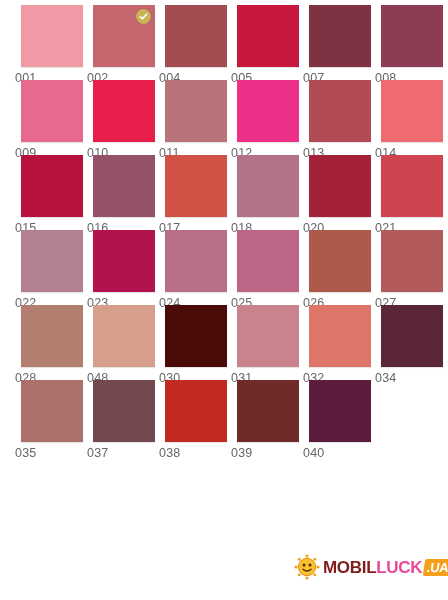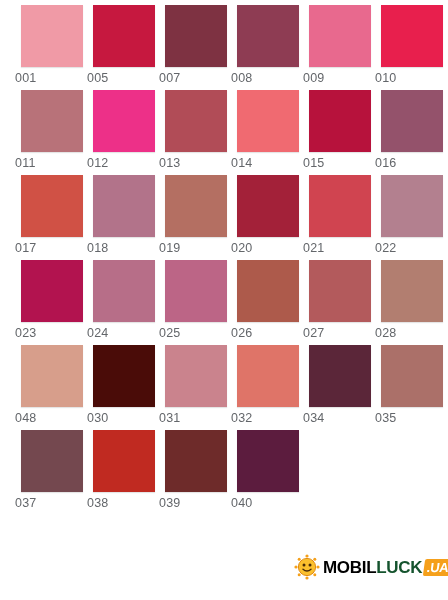--- a/index.html
+++ b/index.html
@@ -21,21 +21,21 @@
     top: 5px;
     width: 434px;
     display: grid;
     grid-template-columns: repeat(6, 62px);
     column-gap: 10px;
     row-gap: 0px;
   }
 
   .swatch-cell {
     width: 62px;
-    height: 85px;
+    height: 75px;
     position: relative;
     padding-left: 7px;
   }
 
   .swatch-chip {
     width: 62px;
     height: 62px;
     position: relative;
     box-shadow: 0 1px 1px rgba(0,0,0,0.10);
   }
@@ -85,42 +85,56 @@
     flex: none;
   }
   .wm-text {
     display: flex;
     align-items: center;
     font-size: 17px;
     font-weight: bold;
     letter-spacing: -0.3px;
     line-height: 1;
   }
-  .wm-mobil { color: #000000; text-align: right; }
-  .wm-luck  { color: #14532d; }
+  .wm-mobil { color: #7f1d1d; text-align: right; }
+  .wm-luck  { color: #ec4899; }
   .wm-ua {
     background: #f5a01b;
     color: #ffffff;
     font-size: 13px;
     font-weight: bold;
     padding: 2px 4px 2px 3px;
     margin-left: 2px;
     border-radius: 2px;
     transform: skewX(-8deg);
   }
 </style>
 </head>
 <body>
 
 <div id="palette-grid">
     <div class="swatch-cell">
       <div class="swatch-chip" style="background: rgb(240, 154, 166);"></div>
       <div class="swatch-label">001</div>
     </div>
     <div class="swatch-cell">
+      <div class="swatch-chip" style="background: rgb(196, 103, 111);">
+        <div class="selected-badge" style="background: rgb(201, 178, 87);">
+          <svg viewBox="0 0 15 15" width="11" height="11" aria-hidden="true">
+            <path d="M3 7.8 L6 10.6 L12 4.2" fill="none" stroke="#ffffff" stroke-width="2.1" stroke-linecap="round" stroke-linejoin="round"></path>
+          </svg>
+        </div>
+      </div>
+      <div class="swatch-label">002</div>
+    </div>
+    <div class="swatch-cell">
+      <div class="swatch-chip" style="background: rgb(162, 75, 80);"></div>
+      <div class="swatch-label">004</div>
+    </div>
+    <div class="swatch-cell">
       <div class="swatch-chip" style="background: rgb(198, 24, 63);"></div>
       <div class="swatch-label">005</div>
     </div>
     <div class="swatch-cell">
       <div class="swatch-chip" style="background: rgb(126, 50, 66);"></div>
       <div class="swatch-label">007</div>
     </div>
     <div class="swatch-cell">
       <div class="swatch-chip" style="background: rgb(142, 60, 83);"></div>
       <div class="swatch-label">008</div>
@@ -157,24 +171,20 @@
       <div class="swatch-chip" style="background: rgb(148, 82, 107);"></div>
       <div class="swatch-label">016</div>
     </div>
     <div class="swatch-cell">
       <div class="swatch-chip" style="background: rgb(208, 81, 69);"></div>
       <div class="swatch-label">017</div>
     </div>
     <div class="swatch-cell">
       <div class="swatch-chip" style="background: rgb(178, 115, 138);"></div>
       <div class="swatch-label">018</div>
-    </div>
-    <div class="swatch-cell">
-      <div class="swatch-chip" style="background: rgb(180, 111, 98);"></div>
-      <div class="swatch-label">019</div>
     </div>
     <div class="swatch-cell">
       <div class="swatch-chip" style="background: rgb(163, 33, 57);"></div>
       <div class="swatch-label">020</div>
     </div>
     <div class="swatch-cell">
       <div class="swatch-chip" style="background: rgb(208, 68, 80);"></div>
       <div class="swatch-label">021</div>
     </div>
     <div class="swatch-cell">

